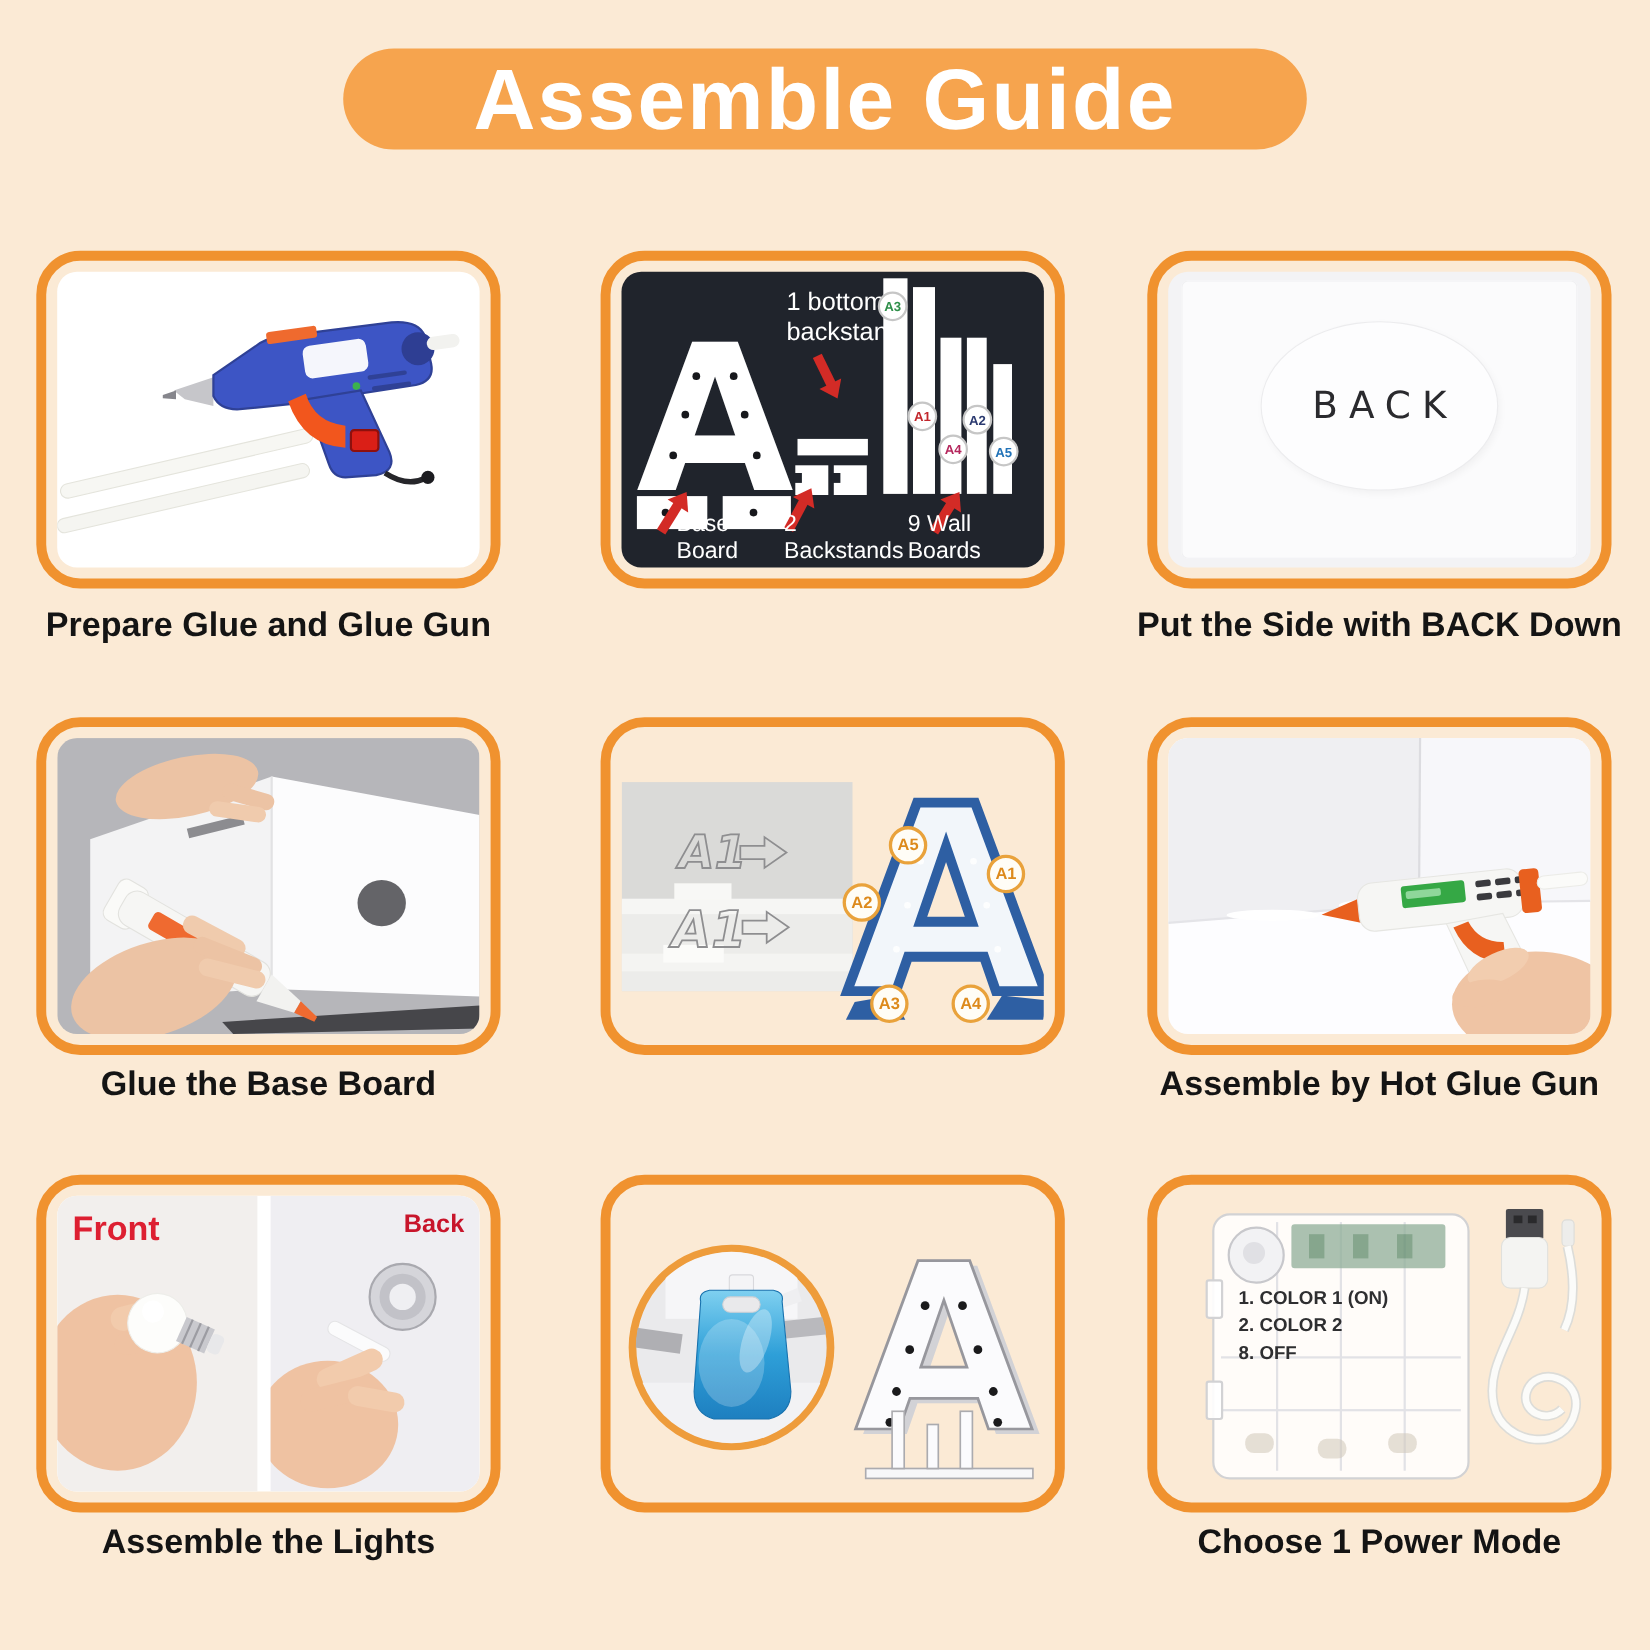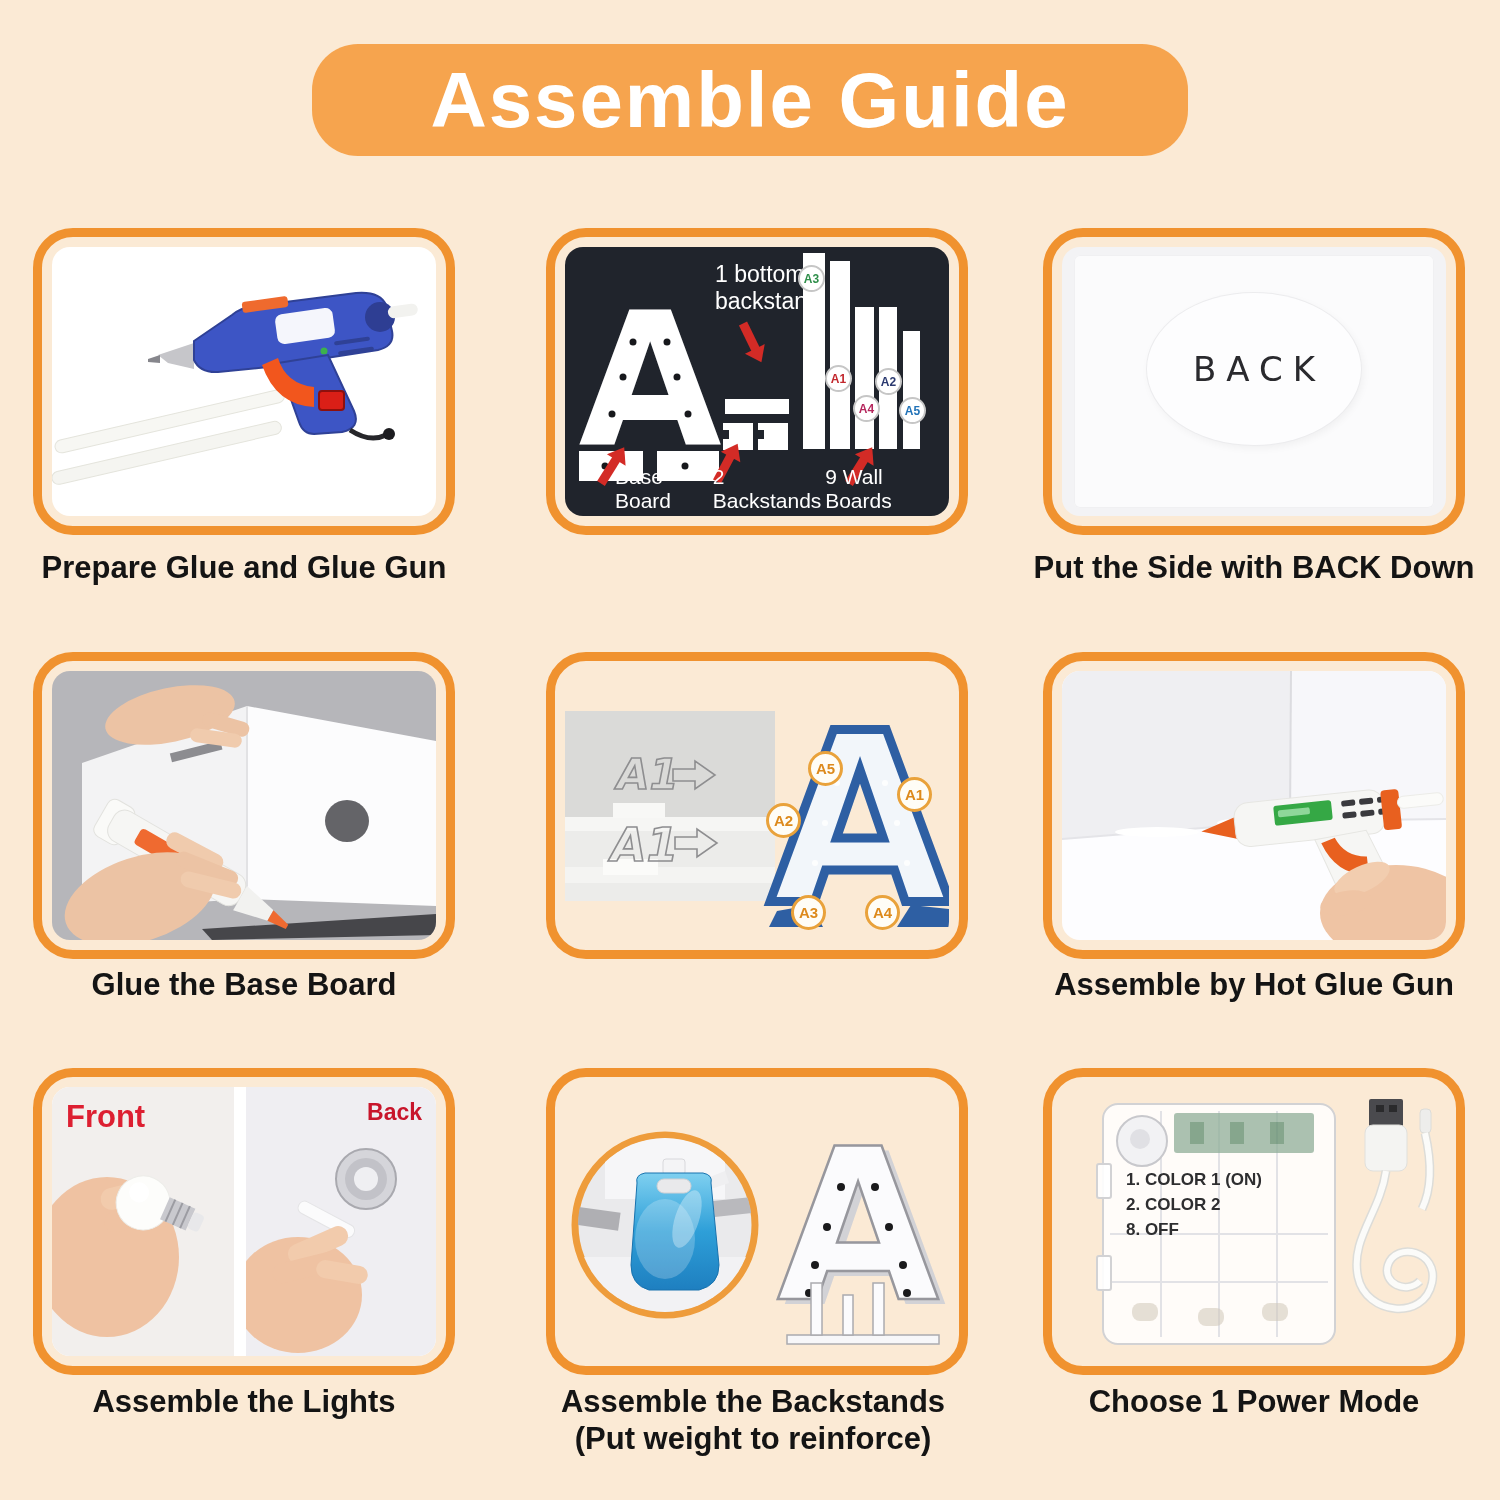--- a/index.html
+++ b/index.html
@@ -1,20 +1,20 @@
 <!DOCTYPE html>
 <html><head>
 <meta charset="utf-8">
 <style>
   html,body{margin:0;padding:0;}
   body{width:1500px;height:1500px;overflow:hidden;font-family:"Liberation Sans",sans-serif;}
   .page{position:relative;width:1500px;height:1500px;background:#FBEAD5;}
 
   
-  .title-pill{position:absolute;left:312px;top:44px;width:876px;height:112px;background:#F6A44E;
+  .title-pill{position:absolute;left:312px;top:44px;width:876px;height:92px;background:#F6A44E;
     border-radius:46px;display:flex;align-items:center;justify-content:center;}
   .title-pill span{color:#FFFFFF;font-size:78px;font-weight:bold;letter-spacing:2px;}
 
   
   .cell{position:absolute;width:422px;height:307px;border:9px solid #F0922F;border-radius:40px;
     box-sizing:border-box;padding:10px;background:transparent;}
   .ph{position:relative;width:100%;height:100%;border-radius:18px;overflow:hidden;}
   .r1{top:228px;} .r2{top:652px;} .r3{top:1068px;}
   .c1{left:33px;} .c2{left:546px;} .c3{left:1043px;}
 
@@ -428,21 +428,17 @@
     </div>
   <div class="caption capr2 capc1">
       <span>Glue the Base Board</span>
     </div>
   <div class="caption capr2 capc3">
       <span>Assemble by Hot Glue Gun</span>
     </div>
   <div class="caption capr3 capc1">
       <span>Assemble the Lights</span>
     </div>
-  <div class="caption capr3 capc2">
-      <span>Assemble the Backstands</span>
-      <span>(Put weight to reinforce)</span>
-    </div>
   <div class="caption capr3 capc3">
       <span>Choose 1 Power Mode</span>
     </div>
 
 </div>
 
 </body></html>

